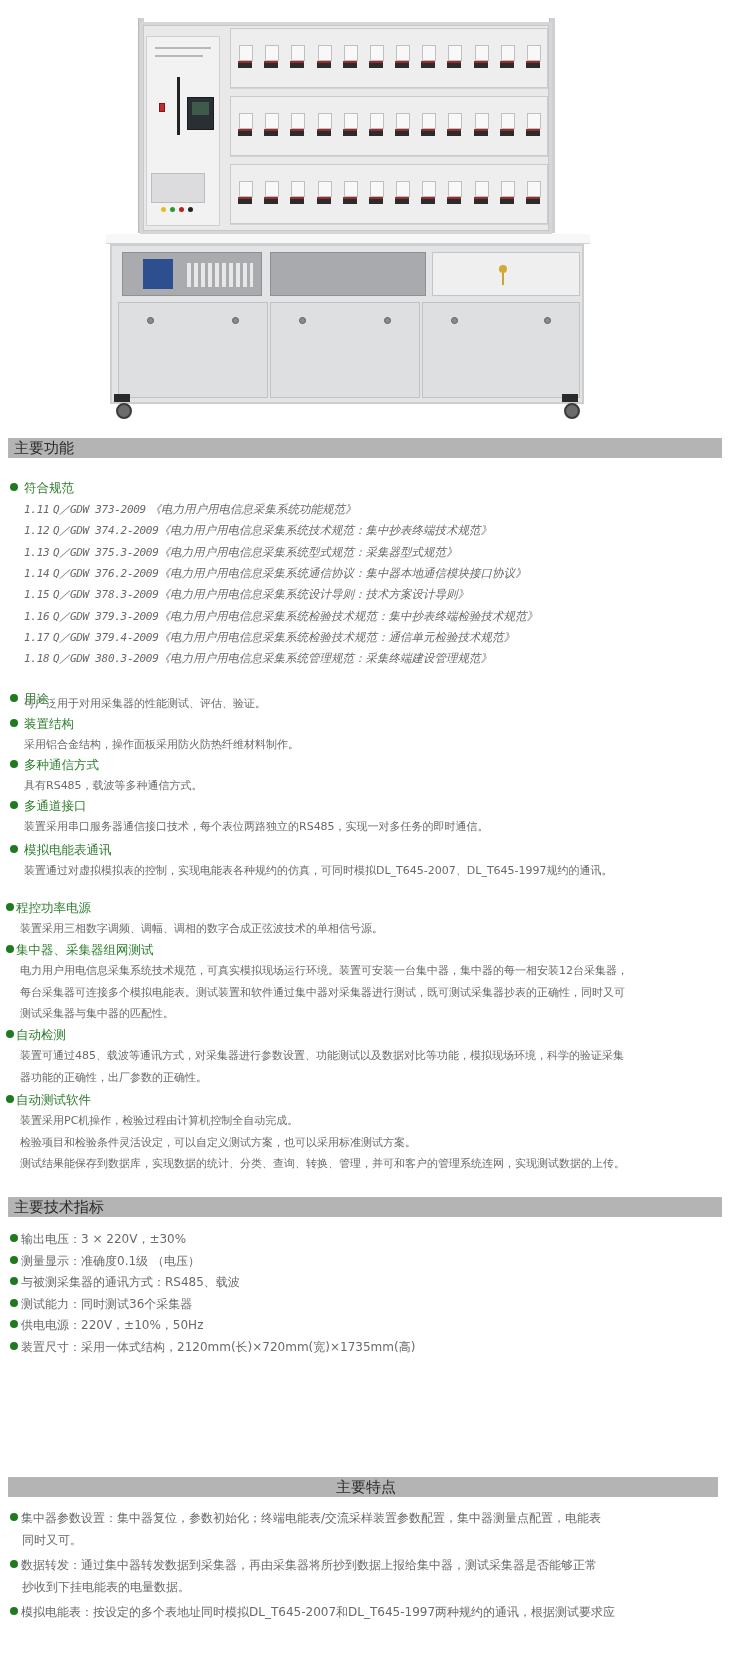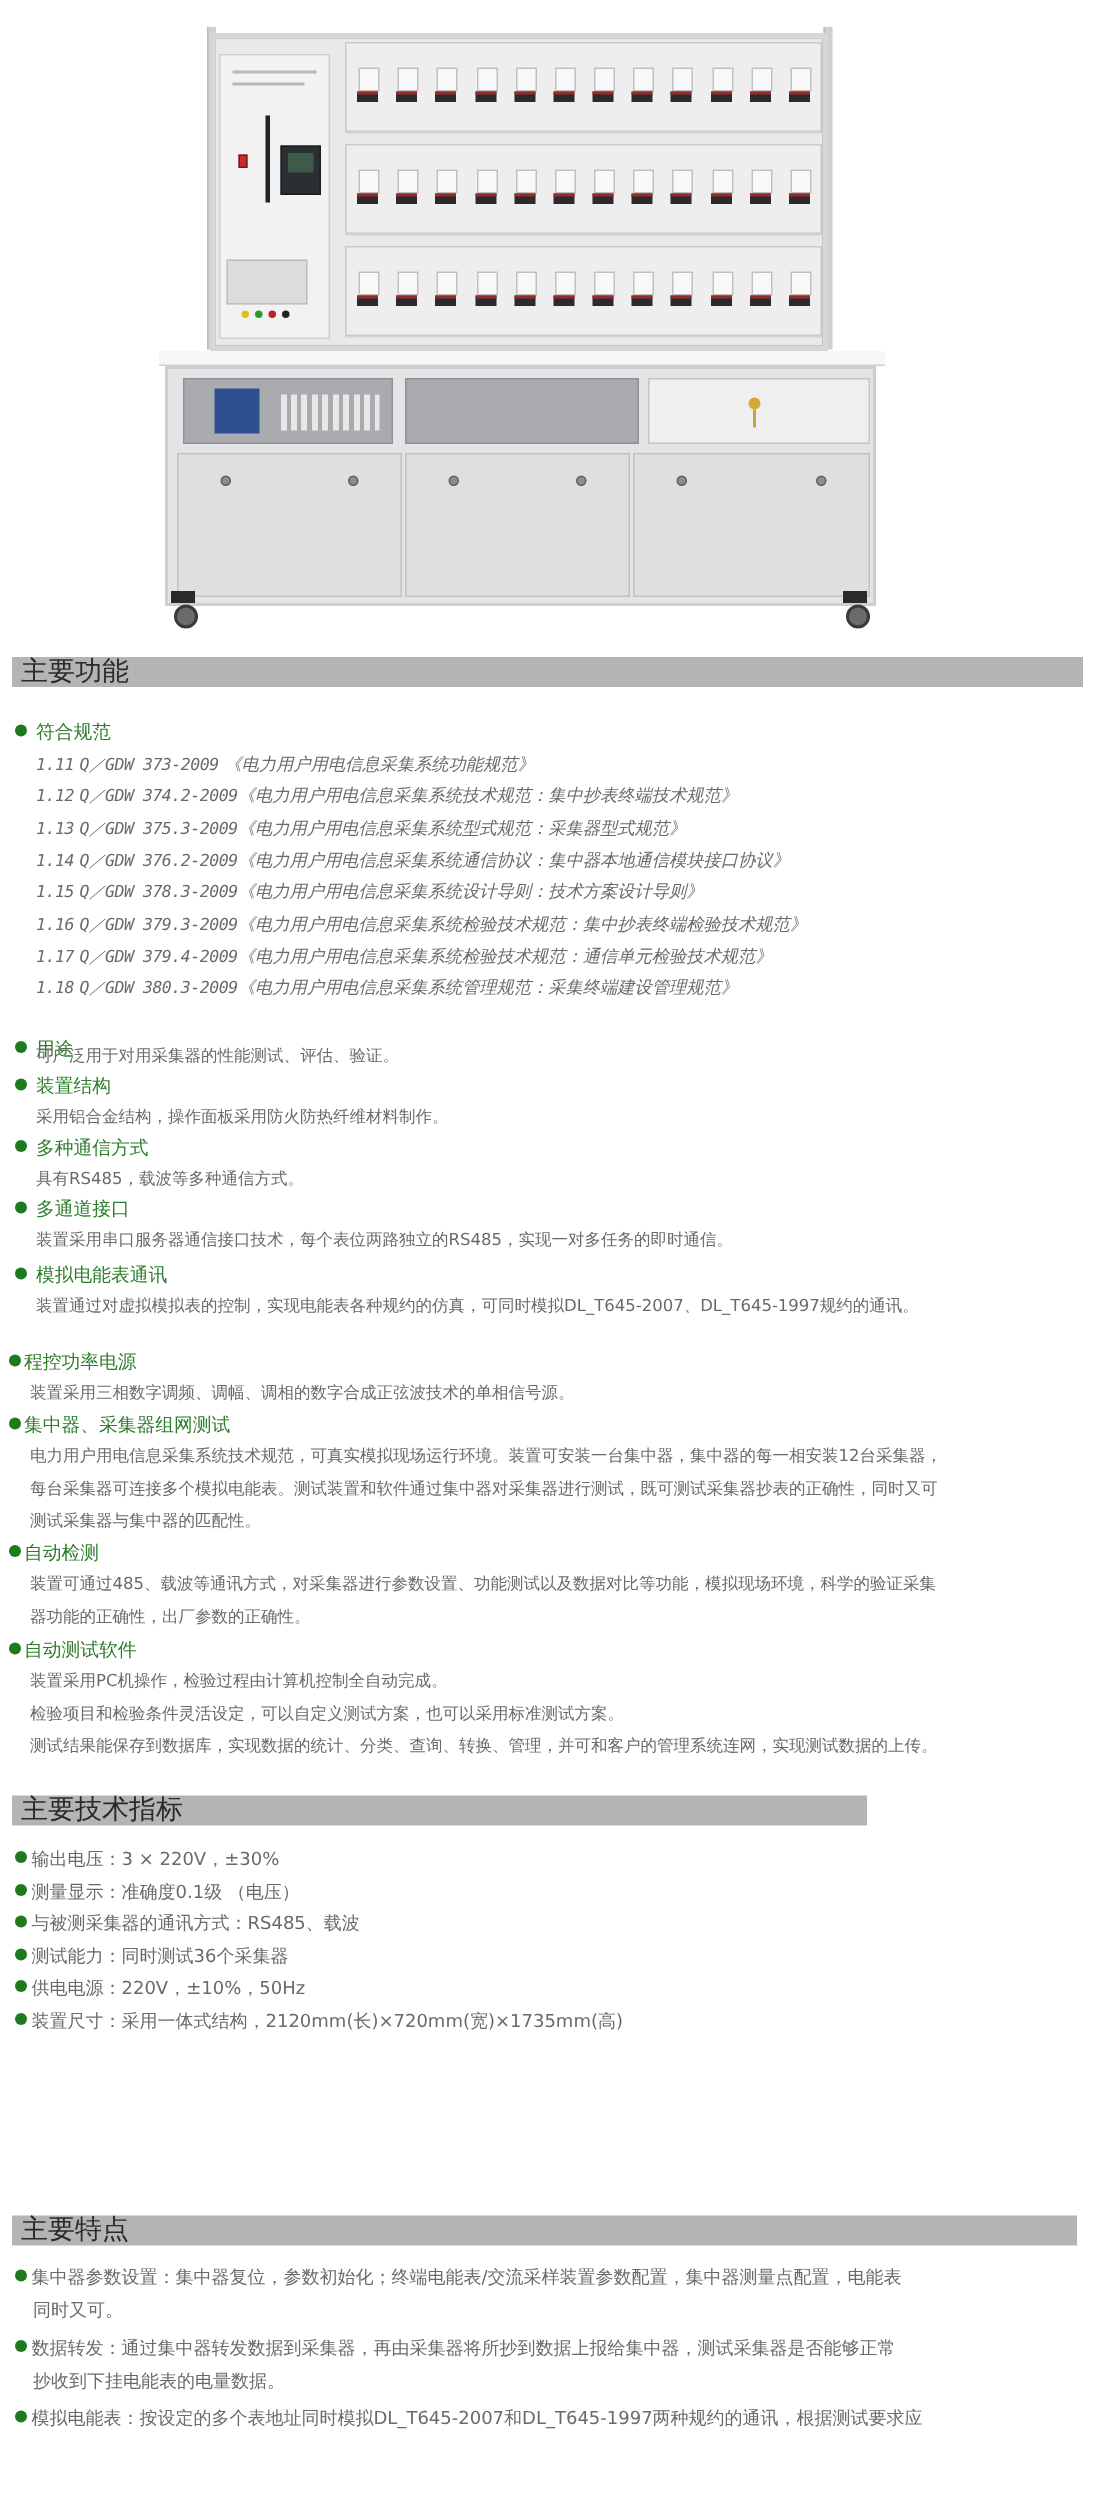--- a/index.html
+++ b/index.html
@@ -47,21 +47,21 @@
   .door.d1 { left: 6px; } .door.d2 { left: 158px; } .door.d3 { left: 310px; width: 158px; }
   .knob { position: absolute; top: 14px; width: 7px; height: 7px; border-radius: 50%; background: #8a8c8f; border: 1px solid #5c5e61; }
   .knob.a { left: 28px; } .knob.b { right: 28px; }
   .foot { position: absolute; top: 394px; width: 16px; height: 22px; }
   .foot::before { content: ""; position: absolute; left: 0; top: 0; width: 16px; height: 8px; background: #2a2a2a; }
   .foot::after { content: ""; position: absolute; left: 2px; top: 9px; width: 12px; height: 12px; border-radius: 50%; background: #6b6b6b; border: 2px solid #3a3a3a; }
   .foot.fl { left: 114px; } .foot.fr { left: 562px; }
 
   
   .sec-head { position: absolute; left: 8px; height: 20px; background: #b4b4b4;
-    font-size: 18px; color: #2a2a2a; line-height: 20px; padding-left: 6px; letter-spacing: 0; }
+    font-size: 15px; color: #2a2a2a; line-height: 20px; padding-left: 6px; letter-spacing: 0; }
   .bullet-title { position: absolute; font-size: 12.5px; color: #2e7d2e; white-space: nowrap; }
   .dot { display: inline-block; width: 8px; height: 8px; border-radius: 50%; background: #1f7a1f; margin-right: 6px; vertical-align: 1px; }
   .line { position: absolute; font-size: 11px; color: #6a6a6a; white-space: nowrap; }
   .std { position: absolute; left: 24px; font-size: 11.5px; color: #6a6a6a; white-space: nowrap; font-style: italic; }
   .std .code { font-family: "DejaVu Sans Mono", "Liberation Mono", monospace; font-size: 11px; letter-spacing: -0.3px; }
   .spec { position: absolute; left: 10px; font-size: 12px; color: #6a6a6a; white-space: nowrap; }
   .spec .dot { margin-right: 3px; }
 </style>
 </head>
 <body>
@@ -195,31 +195,31 @@
     <div class="line" style="left: 20px; top: 1006px;">测试采集器与集中器的匹配性。</div>
     <div class="bullet-title" style="left: 6px; top: 1027px;"><span class="dot" style="margin-right: 2px;"></span><span>自动检测</span></div>
     <div class="line" style="left: 20px; top: 1048px;">装置可通过485、载波等通讯方式，对采集器进行参数设置、功能测试以及数据对比等功能，模拟现场环境，科学的验证采集</div>
     <div class="line" style="left: 20px; top: 1069.5px;">器功能的正确性，出厂参数的正确性。</div>
     <div class="bullet-title" style="left: 6px; top: 1092px;"><span class="dot" style="margin-right: 2px;"></span><span>自动测试软件</span></div>
     <div class="line" style="left: 20px; top: 1113px;">装置采用PC机操作，检验过程由计算机控制全自动完成。</div>
     <div class="line" style="left: 20px; top: 1134.5px;">检验项目和检验条件灵活设定，可以自定义测试方案，也可以采用标准测试方案。</div>
     <div class="line" style="left: 20px; top: 1156px;">测试结果能保存到数据库，实现数据的统计、分类、查询、转换、管理，并可和客户的管理系统连网，实现测试数据的上传。</div>
   </div>
 
-<div class="sec-head" style="top:1197px; width:570px;">主要技术指标</div>
+<div class="sec-head" style="top:1197px; width:714px;">主要技术指标</div>
 <div id="spec-items">
     <div class="spec" style="top: 1231px;"><span class="dot"></span><span>输出电压：3 × 220V，±30%</span></div>
     <div class="spec" style="top: 1252.6px; text-align: center;"><span class="dot"></span><span>测量显示：准确度0.1级 （电压）</span></div>
     <div class="spec" style="top: 1274.2px;"><span class="dot"></span><span>与被测采集器的通讯方式：RS485、载波</span></div>
     <div class="spec" style="top: 1295.8px;"><span class="dot"></span><span>测试能力：同时测试36个采集器</span></div>
     <div class="spec" style="top: 1317.4px;"><span class="dot"></span><span>供电电源：220V，±10%，50Hz</span></div>
     <div class="spec" style="top: 1339px;"><span class="dot"></span><span>装置尺寸：采用一体式结构，2120mm(长)×720mm(宽)×1735mm(高)</span></div>
   </div>
 
-<div class="sec-head" style="top:1477px; width:710px;">主要特点</div>
+<div class="sec-head" style="top:1477px; width:710px;text-align:center;">主要特点</div>
 <div id="feat-items">
     <div class="spec" style="top: 1510px;"><span class="dot"></span><span>集中器参数设置：集中器复位，参数初始化；终端电能表/交流采样装置参数配置，集中器测量点配置，电能表</span></div>
     <div class="spec" style="top: 1532px; left: 22px;"><span>同时又可。</span></div>
     <div class="spec" style="top: 1557px;"><span class="dot"></span><span>数据转发：通过集中器转发数据到采集器，再由采集器将所抄到数据上报给集中器，测试采集器是否能够正常</span></div>
     <div class="spec" style="top: 1579px; left: 22px;"><span>抄收到下挂电能表的电量数据。</span></div>
     <div class="spec" style="top: 1604px;"><span class="dot"></span><span>模拟电能表：按设定的多个表地址同时模拟DL_T645-2007和DL_T645-1997两种规约的通讯，根据测试要求应</span></div>
     <div class="spec" style="top: 1626px; left: 22px; margin-top: 44px;"><span>答或拒绝应答采集器的抄表请求。</span></div>
   </div>
 
 </body></html>

